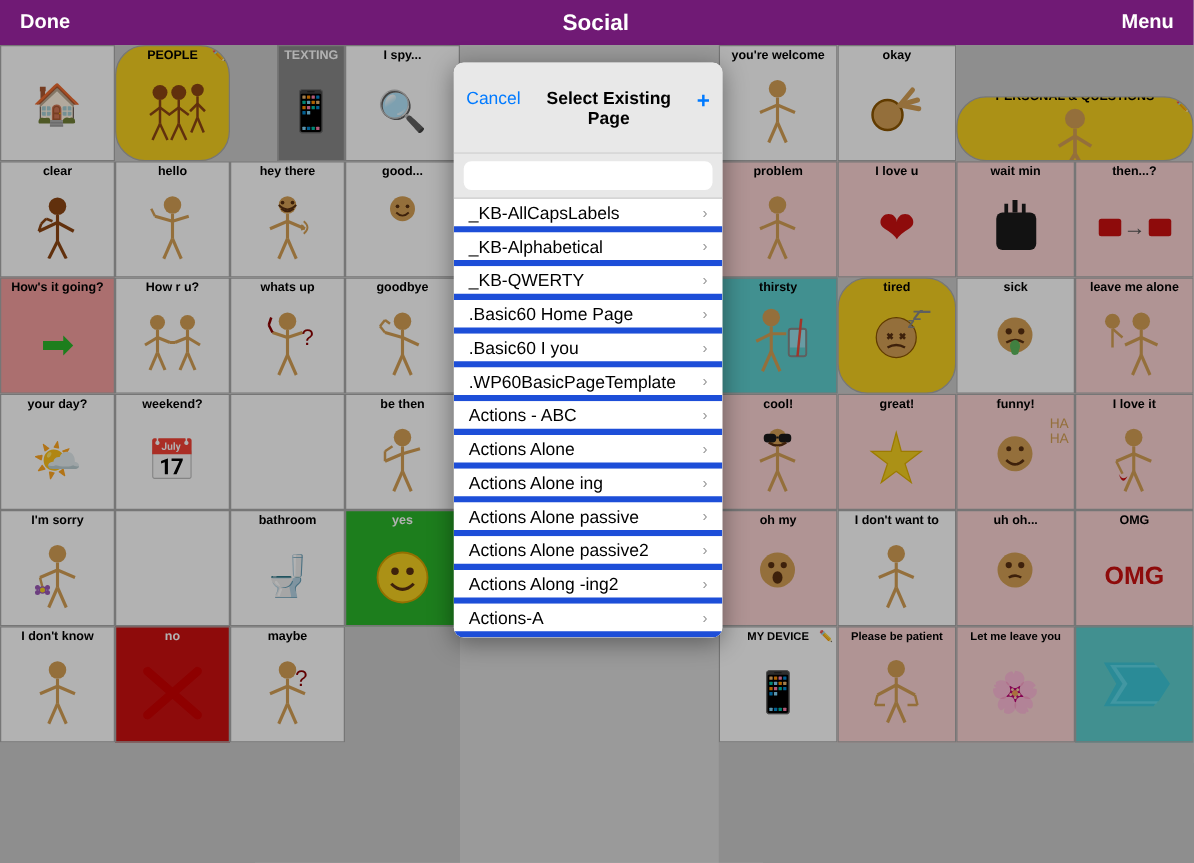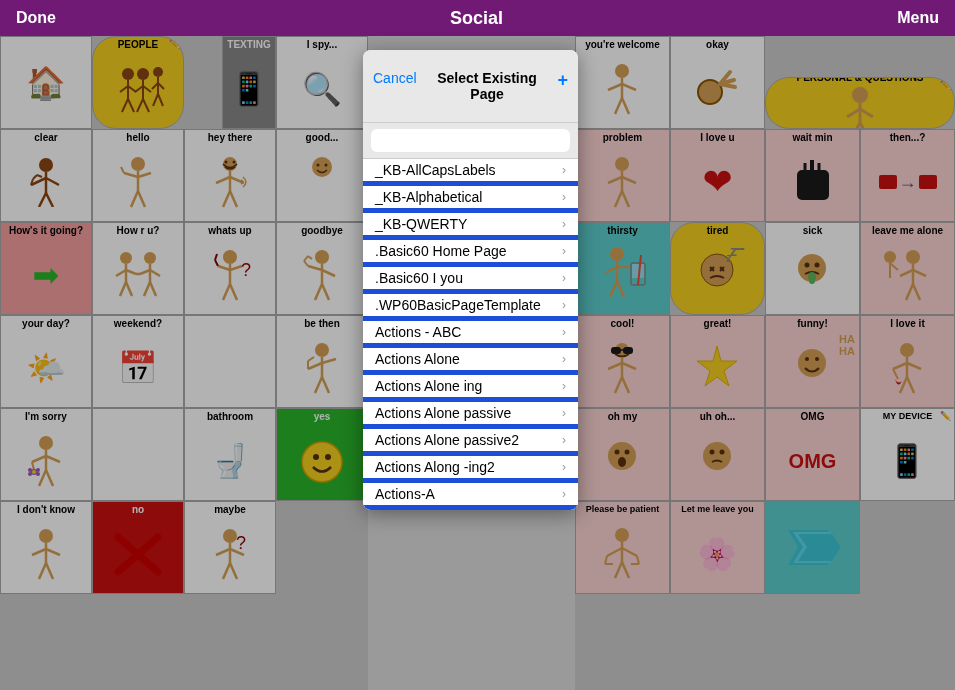--- a/index.html
+++ b/index.html
@@ -554,21 +554,21 @@
     </div>
     <div class="cell bg-light-pink">
       <div class="label">funny!</div>
       <div class="cell-img" style="position:relative">
         <svg width="55" height="55" viewBox="0 0 55 55">
           <circle cx="27" cy="22" r="14" fill="#d4a055"></circle>
           <circle cx="22" cy="18" r="2" fill="#5a3010"></circle>
           <circle cx="32" cy="18" r="2" fill="#5a3010"></circle>
           <path d="M20 27 Q27 34 34 27" fill="none" stroke="#5a3010" stroke-width="2"></path>
         </svg>
-        <span style="position:absolute;top:2px;right:2px;font-size:11px;font-weight:bold;color:#d4a055;margin-left:36px;">HA<br>HA</span>
+        <span style="position:absolute;top:2px;right:2px;font-size:11px;font-weight:normal;color:#d4a055;margin-left:36px;">HA<br>HA</span>
       </div>
     </div>
     <div class="cell bg-light-pink">
       <div class="label">I love it</div>
       <div class="cell-img">
           <svg width="55" height="55" viewBox="0 0 55 55">
         <circle cx="27" cy="9" r="7" fill="#d4a055"></circle>
         <line x1="27" y1="16" x2="27" y2="36" stroke="#d4a055" stroke-width="2.5"></line>
         <line x1="27" y1="22" x2="13" y2="28" stroke="#d4a055" stroke-width="2.5"></line>
         <line x1="13" y1="28" x2="18" y2="38" stroke="#d4a055" stroke-width="2"></line>
@@ -581,20 +581,33 @@
     </div>
 
     <div class="cell bg-light-pink">
       <div class="label">oh my</div>
       <div class="cell-img">
           <svg width="55" height="55" viewBox="0 0 55 55">
         <circle cx="27" cy="22" r="14" fill="#d4a055"></circle>
         <circle cx="22" cy="18" r="2.5" fill="#5a3010"></circle>
         <circle cx="32" cy="18" r="2.5" fill="#5a3010"></circle>
         <ellipse cx="27" cy="28" rx="4" ry="5" fill="#5a3010"></ellipse>
+      </svg>
+        </div>
+    </div>
+    <div class="cell bg-white">
+      <div class="label" style="font-size:10px">I don't want to</div>
+      <div class="cell-img">
+          <svg width="55" height="55" viewBox="0 0 55 55">
+        <circle cx="27" cy="9" r="7" fill="#d4a055"></circle>
+        <line x1="27" y1="16" x2="27" y2="36" stroke="#d4a055" stroke-width="2.5"></line>
+        <line x1="27" y1="22" x2="13" y2="28" stroke="#d4a055" stroke-width="2.5"></line>
+        <line x1="27" y1="22" x2="41" y2="28" stroke="#d4a055" stroke-width="2.5"></line>
+        <line x1="27" y1="36" x2="20" y2="52" stroke="#d4a055" stroke-width="2.5"></line>
+        <line x1="27" y1="36" x2="34" y2="52" stroke="#d4a055" stroke-width="2.5"></line>
       </svg>
         </div>
     </div>
     <div class="cell bg-light-pink">
       <div class="label">uh oh...</div>
       <div class="cell-img">
           <svg width="55" height="55" viewBox="0 0 55 55">
         <circle cx="27" cy="22" r="14" fill="#d4a055"></circle>
         <circle cx="22" cy="18" r="2.5" fill="#5a3010"></circle>
         <circle cx="32" cy="18" r="2.5" fill="#5a3010"></circle>

